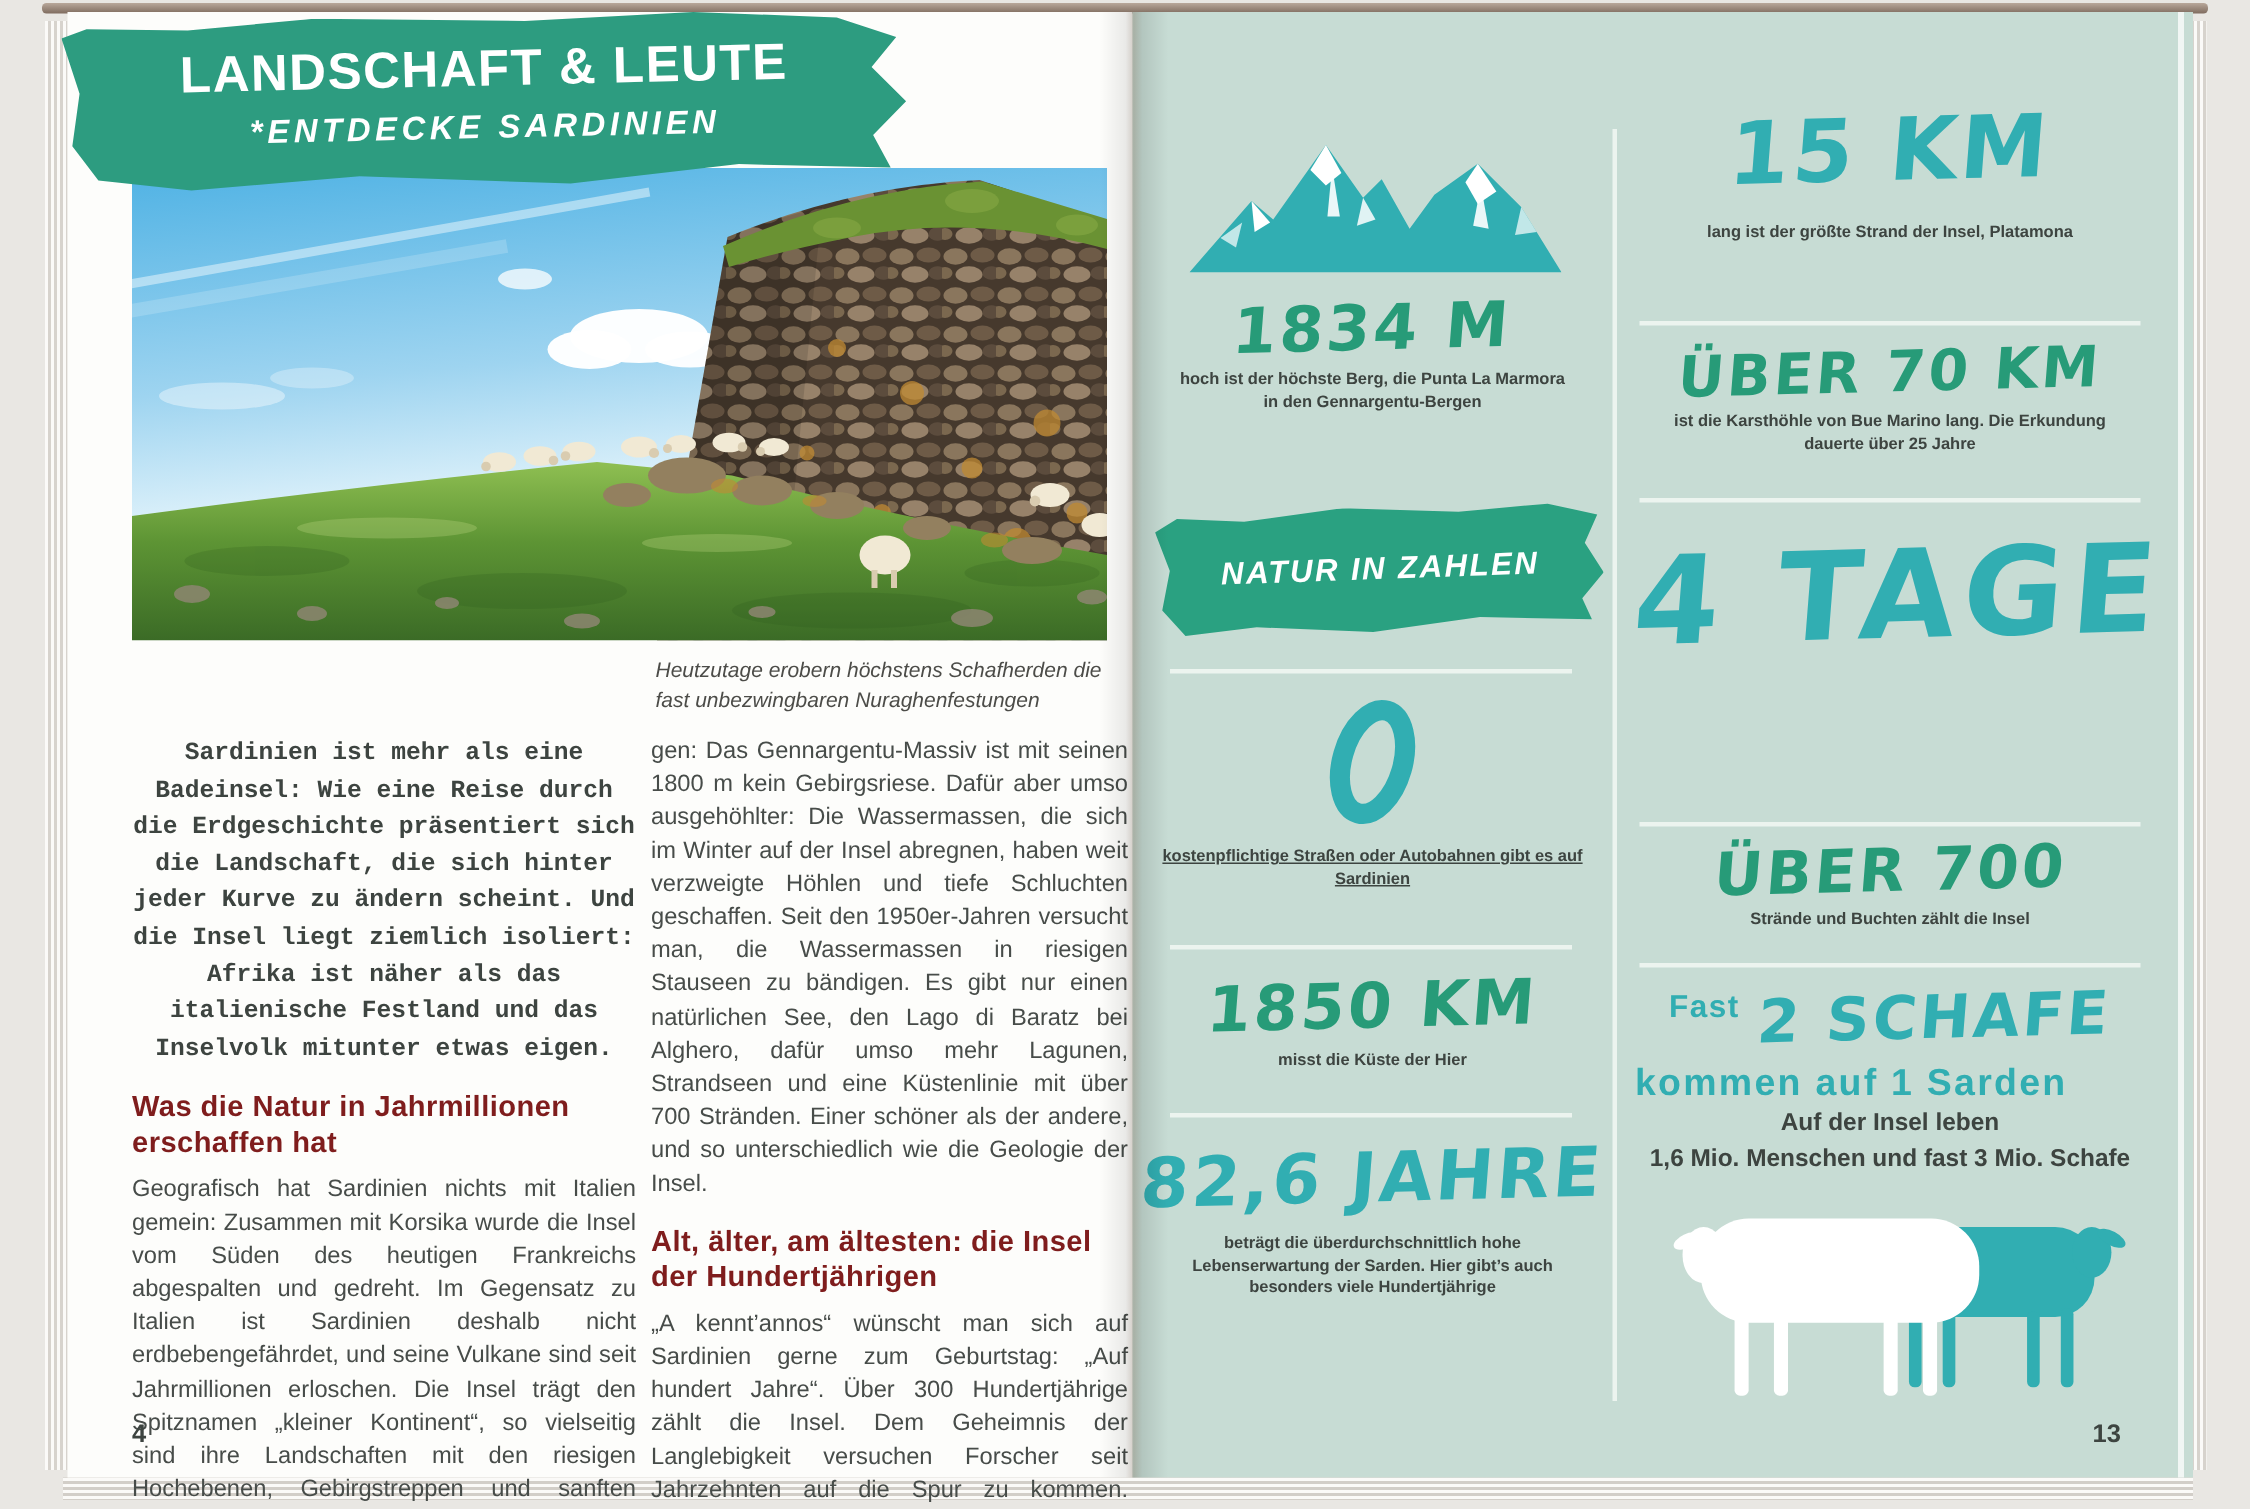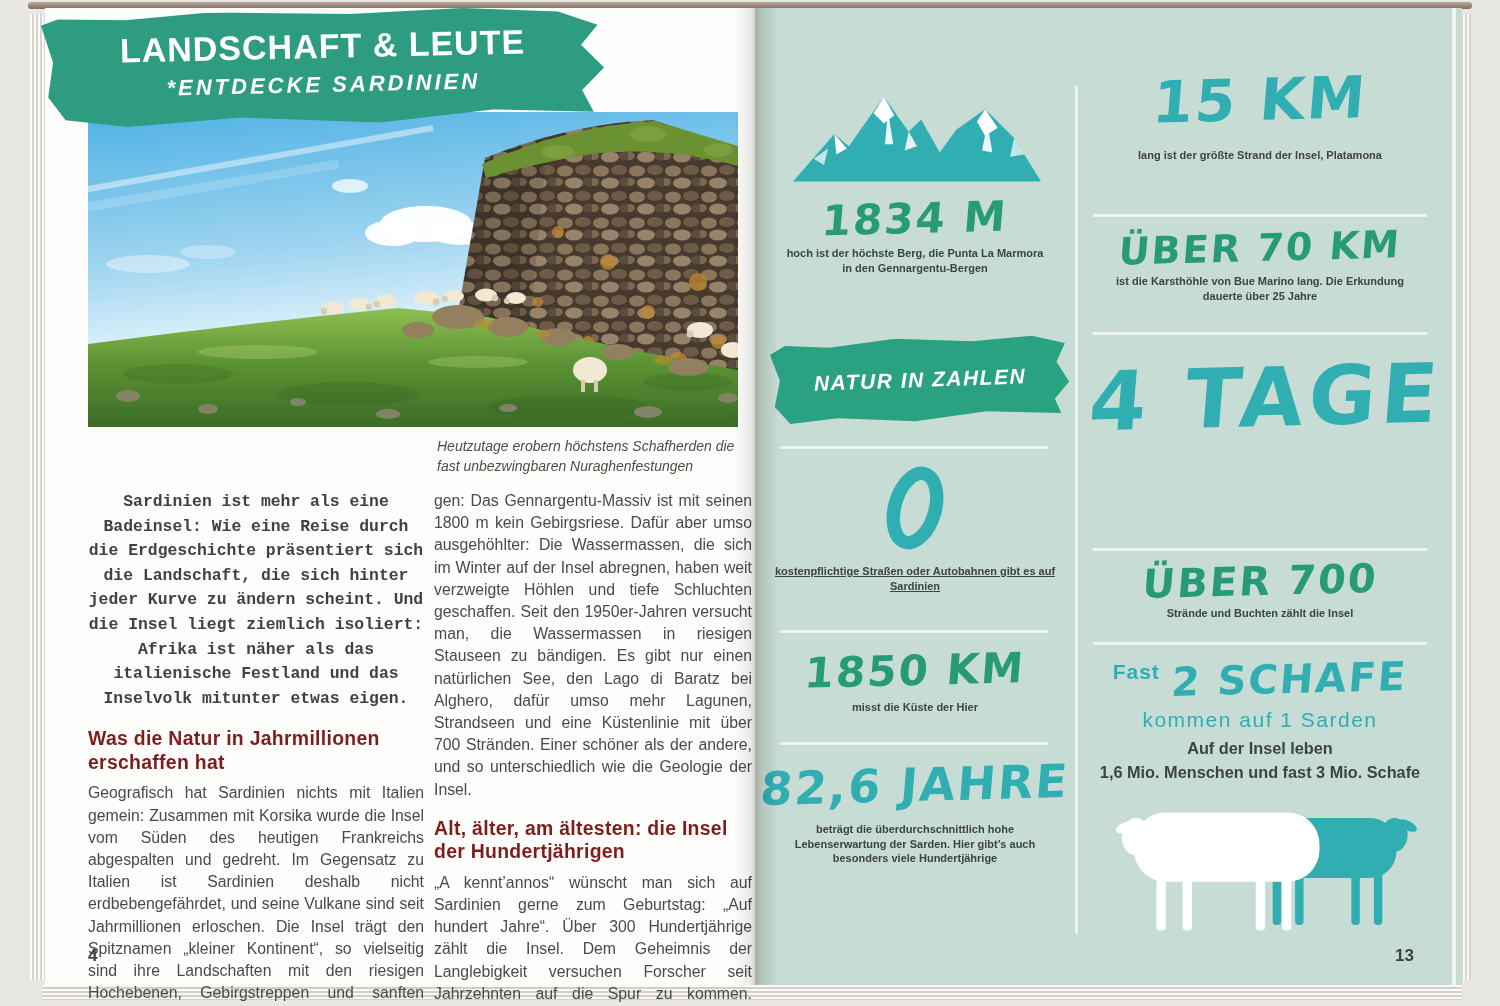--- a/index.html
+++ b/index.html
@@ -40,21 +40,21 @@
   .stat-value{font-family:"DejaVu Sans",sans-serif;font-weight:bold;display:inline-block;
               transform:skewX(-6deg) rotate(-1.5deg);letter-spacing:2px;white-space:nowrap;}
   .green{color:#279b78}.teal{color:#31aeb2}
   .stat-desc{position:absolute;font-weight:bold;color:#3d4440;text-align:center;
              font-size:11px;line-height:1.32;}
   .badge{position:absolute;left:16px;top:330px;width:298px;height:84px;background:#2aa181;z-index:3;
          transform:rotate(-2deg);display:flex;align-items:center;justify-content:center;color:#fff;
          clip-path:polygon(0% 14%,5% 4%,20% 8%,42% 0%,68% 6%,88% 2%,99% 12%,96% 34%,100% 58%,95% 78%,97% 95%,72% 90%,48% 99%,22% 92%,6% 97%,1% 76%,3% 45%);}
   .badge span{font-size:21px;font-weight:bold;letter-spacing:1.5px;font-style:italic;}
   .sheep-pre{font-size:21px;font-weight:bold;letter-spacing:1px;vertical-align:14px;margin-right:8px;}
-  .sheep-sub{position:absolute;width:340px;text-align:center;font-size:21px;font-weight:normal;letter-spacing:1.5px;}
+  .sheep-sub{position:absolute;width:340px;text-align:left;font-size:25px;font-weight:bold;letter-spacing:1.5px;}
 </style>
 </head>
 <body>
 
 <div id="stage">
   <div class="book-top"></div>
   <div class="edge-left"></div>
   <div class="edge-right"></div>
   <div class="edge-bottom"></div>
 

